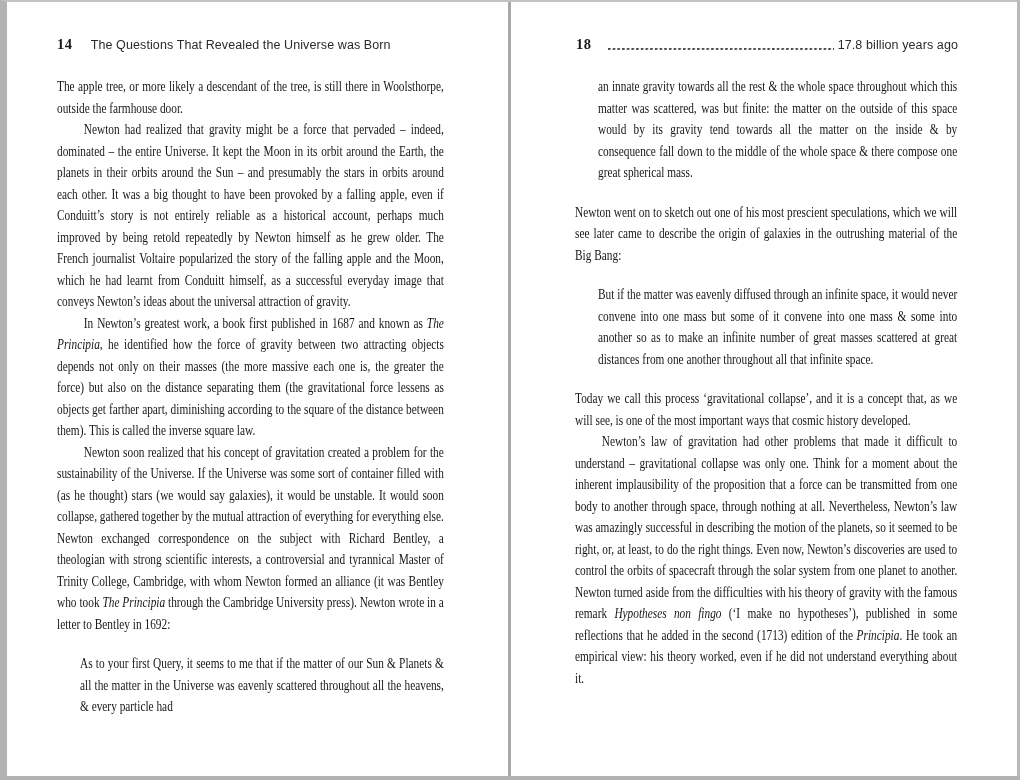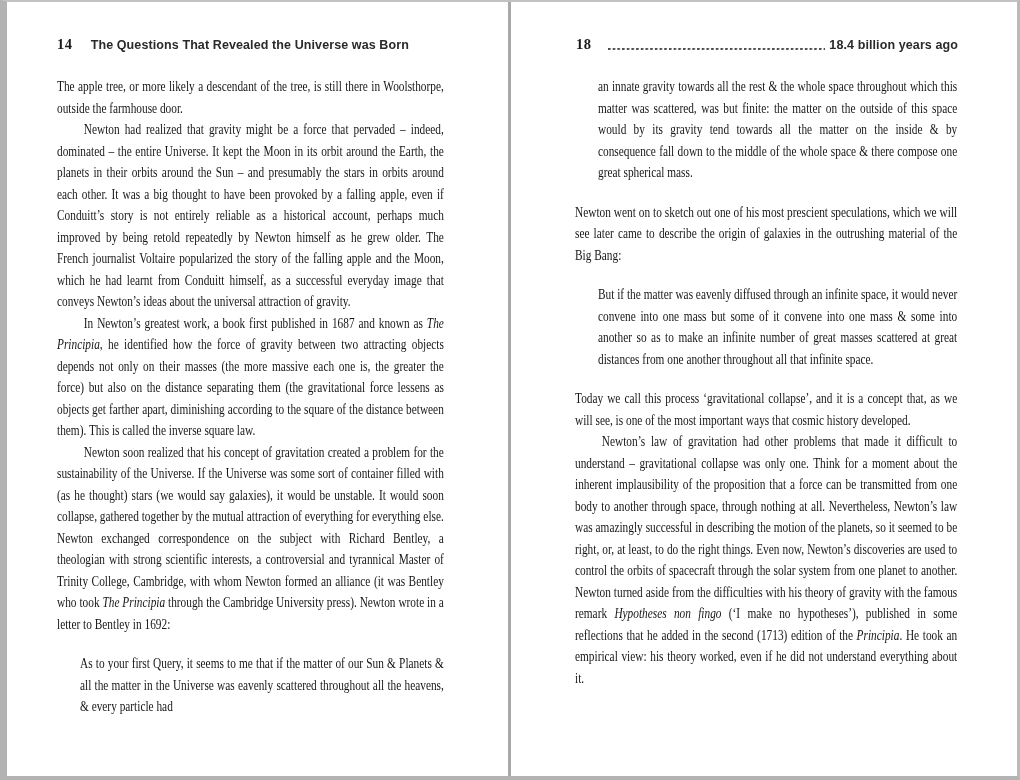--- a/index.html
+++ b/index.html
@@ -22,21 +22,21 @@
     position:absolute; top:34px; display:flex; align-items:baseline;
   }
   .page-left  .page-header { left:50px; right:40px; }
   .page-right .page-header { left:65px; right:59px; }
 
   .page-num {
     font-family:"Liberation Serif", serif; font-weight:700;
     font-size:14.5px; letter-spacing:0.6px; color:#1b1b1b;
   }
   .running-title, .running-note {
-    font-family:"Liberation Sans", sans-serif; font-weight:700;
+    font-family:"Liberation Sans", sans-serif; font-weight:400;
     font-size:12.5px; color:#2a2a2a; letter-spacing:0.1px; white-space:nowrap;
   }
   .running-title { margin-left:18px; }
   .leader {
     flex:1; align-self:flex-end; height:4px; margin:0 4px 2px 16px;
     background-image:radial-gradient(circle at 1.3px 1.9px, #4d4d4d 1.05px, rgba(0,0,0,0) 1.4px);
     background-size:4.7px 4px; background-repeat:repeat-x;
   }
 
   .page-body {
@@ -72,21 +72,21 @@
         <p class="quote"><span>As to your first Query, it seems to me that if the matter of our Sun &amp; Planets &amp; all the matter in the Universe was eavenly scattered throughout all the heavens, &amp; every particle had</span></p>
       </div>
   </div>
 
   <div class="gutter"></div>
 
   <div class="page page-right">
     <div class="page-header">
       <span class="page-num">18</span>
       <span class="leader"></span>
-      <span class="running-note">18.4 billion years ago</span>
+      <span class="running-note">17.8 billion years ago</span>
     </div>
     <div class="page-body">
         <p class="quote"><span>an innate gravity towards all the rest &amp; the whole space throughout which this matter was scattered, was but finite: the matter on the outside of this space would by its gravity tend towards all the matter on the inside &amp; by consequence fall down to the middle of the whole space &amp; there compose one great spherical mass.</span></p>
         <p class="body"><span>Newton went on to sketch out one of his most prescient speculations, which we will see later came to describe the origin of galaxies in the outrushing material of the Big Bang:</span></p>
         <p class="quote"><span>But if the matter was eavenly diffused through an infinite space, it would never convene into one mass but some of it convene into one mass &amp; some into another so as to make an infinite number of great masses scattered at great distances from one another throughout all that infinite space.</span></p>
         <p class="body"><span>Today we call this process ‘gravitational collapse’, and it is a concept that, as we will see, is one of the most important ways that cosmic history developed.</span></p>
         <p class="body indent"><span>Newton’s law of gravitation had other problems that made it difficult to understand – gravitational collapse was only one. Think for a moment about the inherent implausibility of the proposition that a force can be transmitted from one body to another through space, through nothing at all. Nevertheless, Newton’s law was amazingly successful in describing the motion of the planets, so it seemed to be right, or, at least, to do the right things. Even now, Newton’s discoveries are used to control the orbits of spacecraft through the solar system from one planet to another. Newton turned aside from the difficulties with his theory of gravity with the famous remark </span><span class="it">Hypotheses non fingo</span><span> (‘I make no hypotheses’), published in some reflections that he added in the second (1713) edition of the </span><span class="it">Principia</span><span>. He took an empirical view: his theory worked, even if he did not understand everything about it.</span></p>
       </div>
   </div>
 

